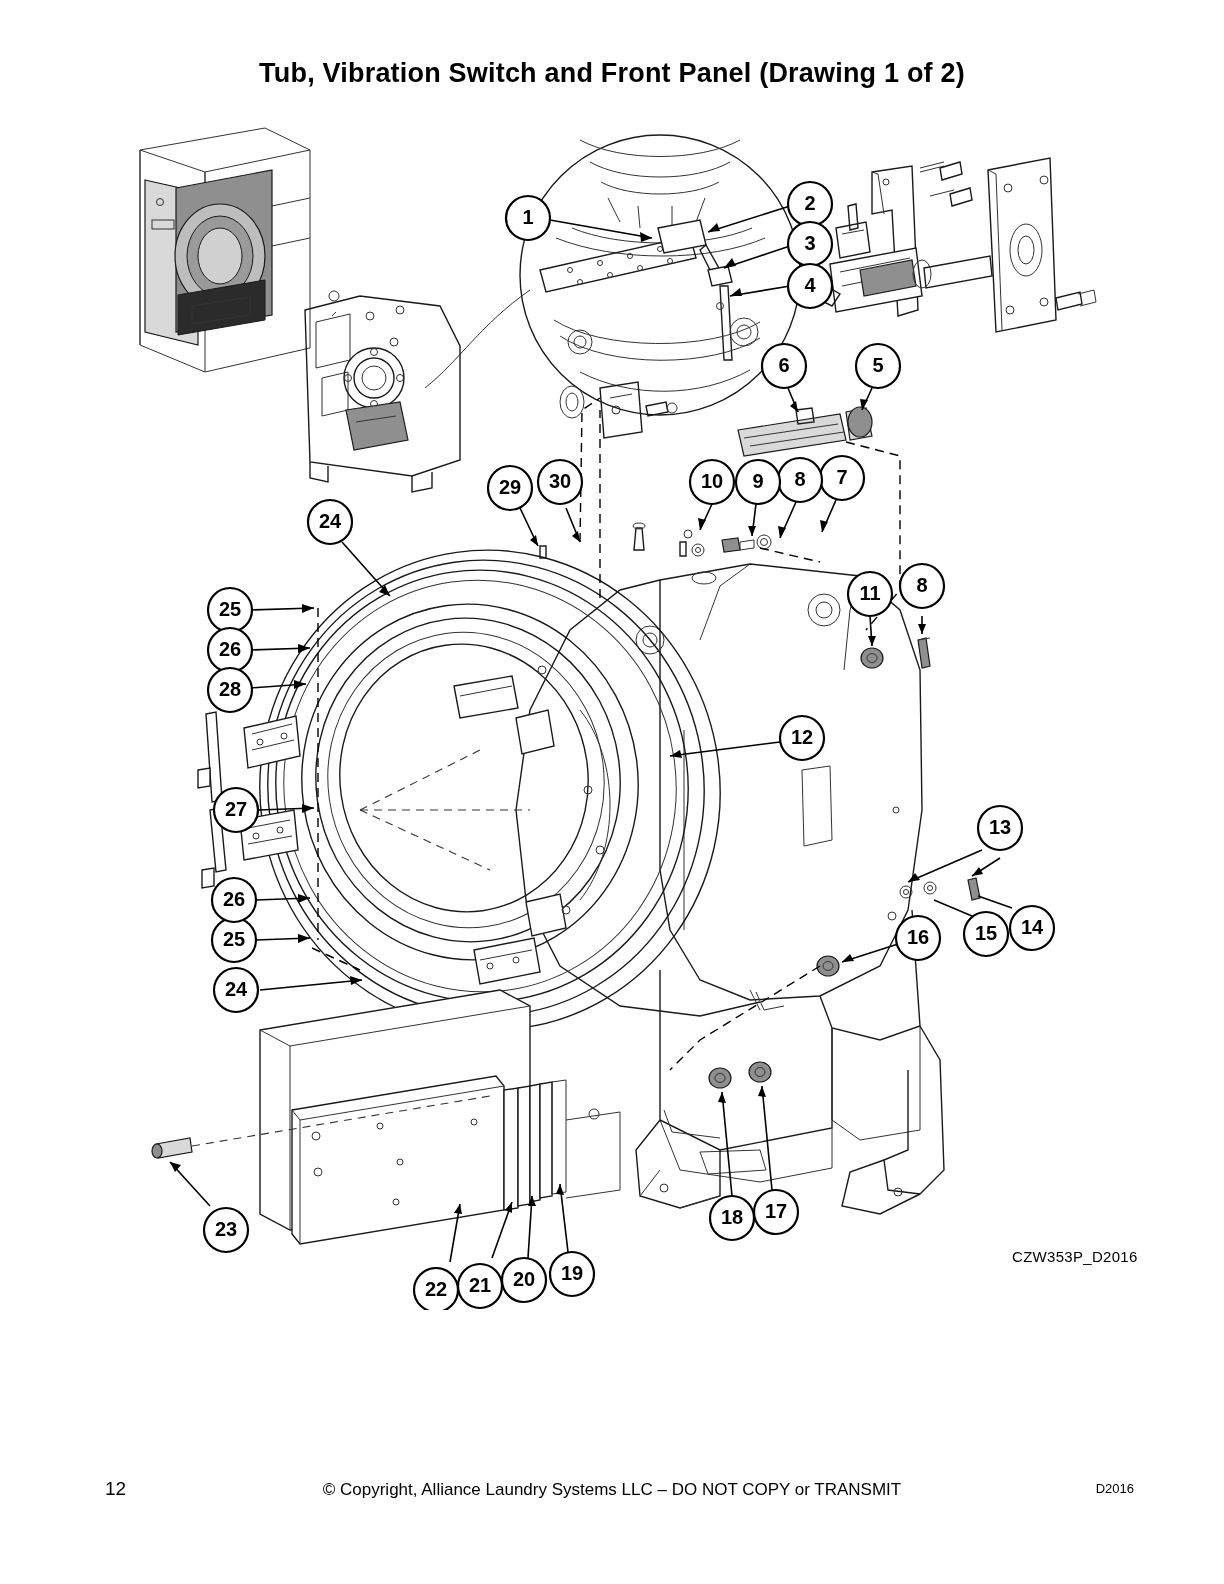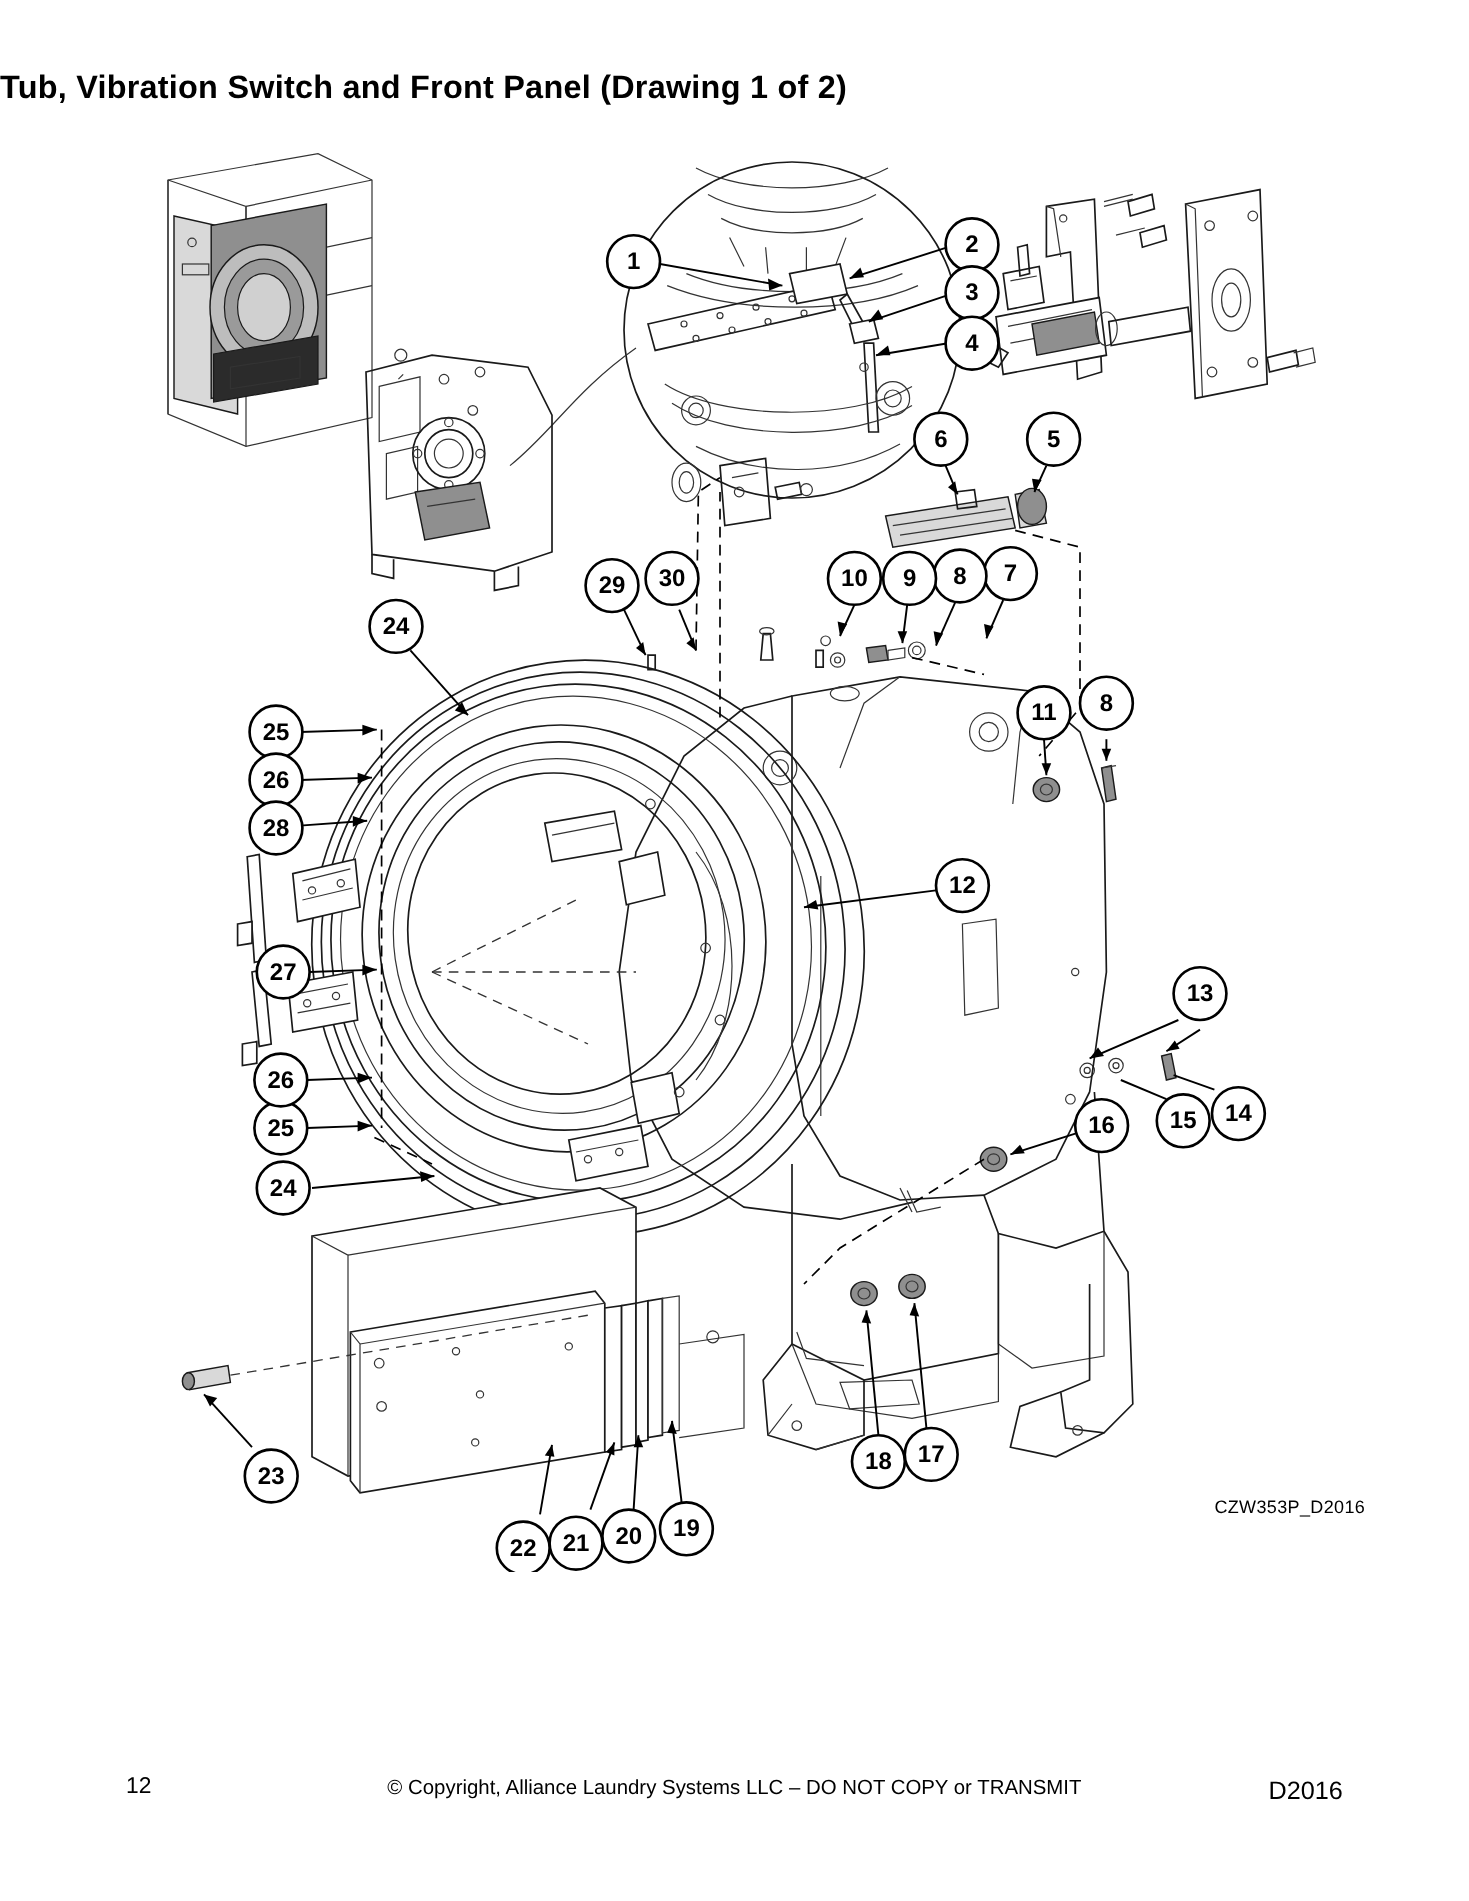--- a/index.html
+++ b/index.html
@@ -18,20 +18,21 @@
   .page {
     position: relative;
     width: 1224px;
     height: 1584px;
   }
   .page-title {
     position: absolute;
     top: 58px;
     left: 0;
     width: 1224px;
+    text-align: center;
     font-size: 27px;
     font-weight: bold;
     letter-spacing: 0.2px;
   }
   .diagram-area {
     position: absolute;
     top: 110px;
     left: 60px;
     width: 1110px;
     height: 1200px;
@@ -63,23 +64,23 @@
   .footer-copyright {
     position: absolute;
     left: 0;
     top: 2px;
     width: 1224px;
     text-align: center;
     font-size: 17px;
   }
   .footer-code {
     position: absolute;
-    right: 105px;
+    right: 90px;
     top: 3px;
-    font-size: 21px;
+    font-size: 13px;
   }
   
   .callout-num {
     font-size: 20px;
     font-weight: bold;
     text-anchor: middle;
     dominant-baseline: middle;
     font-family: "Liberation Sans", sans-serif;
   }
   .lead {

